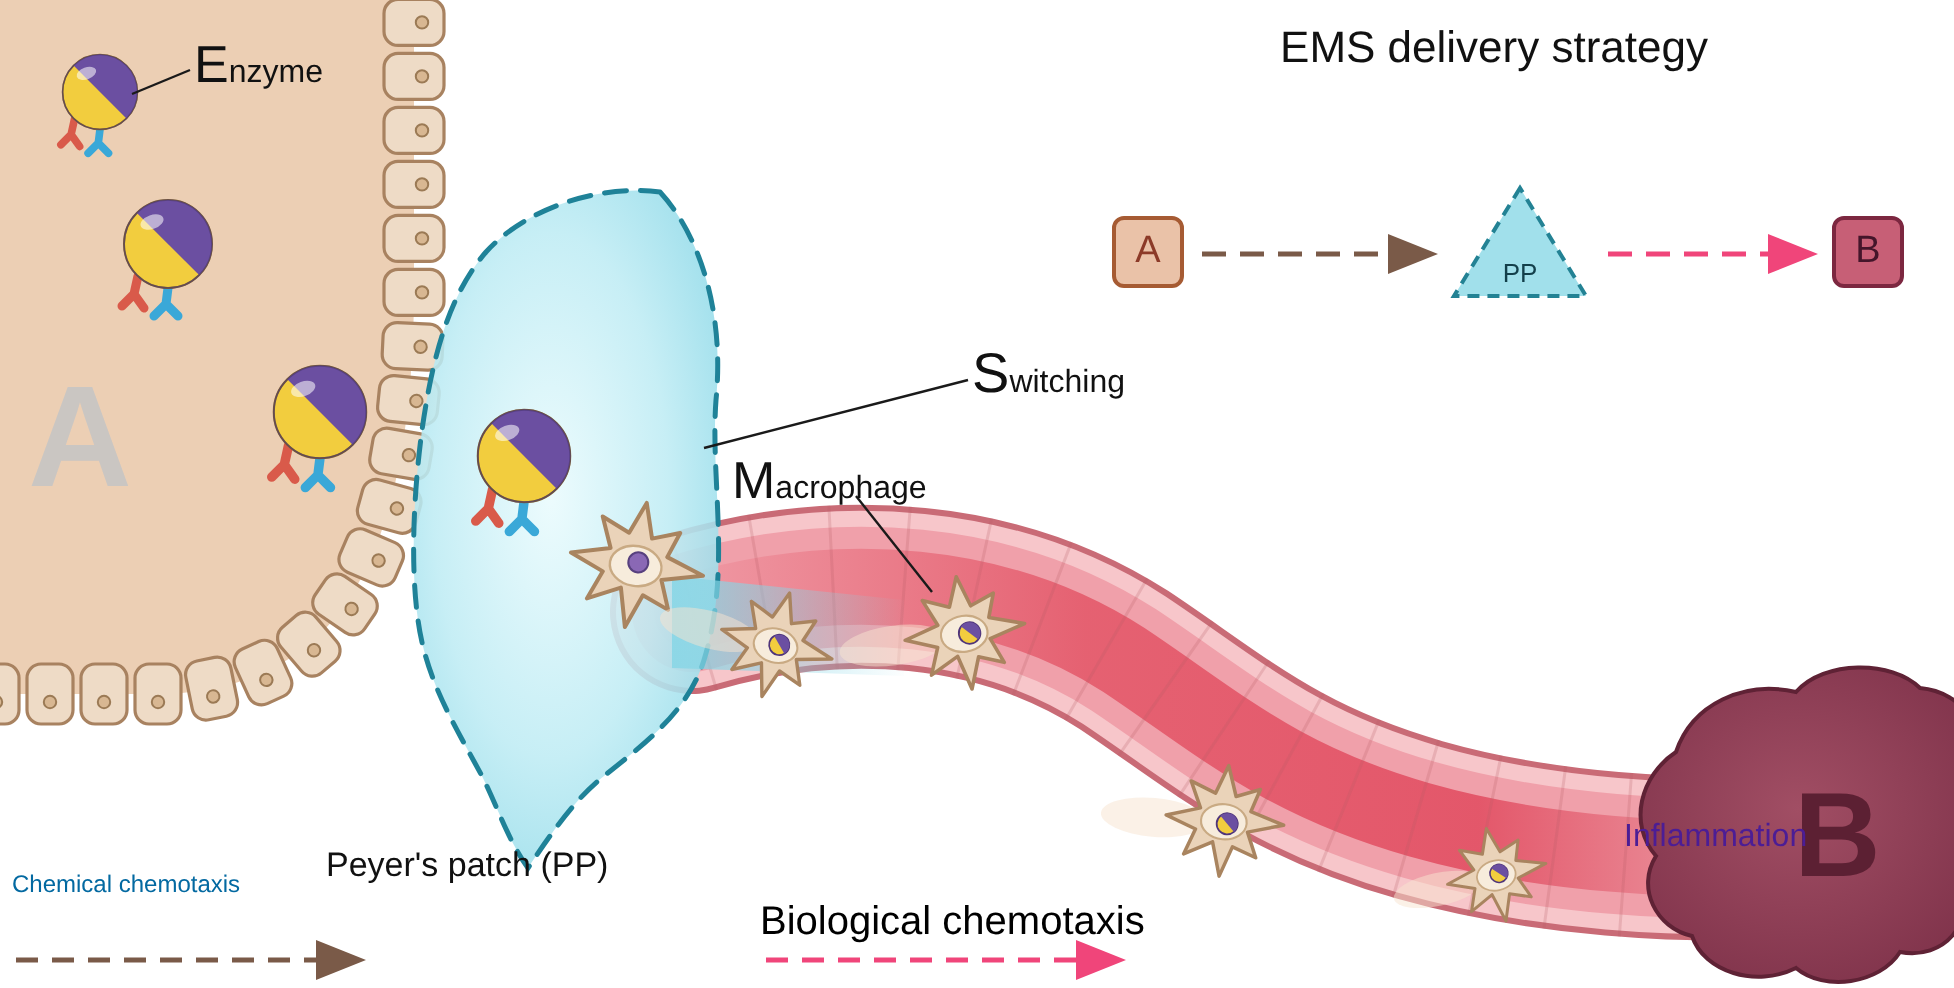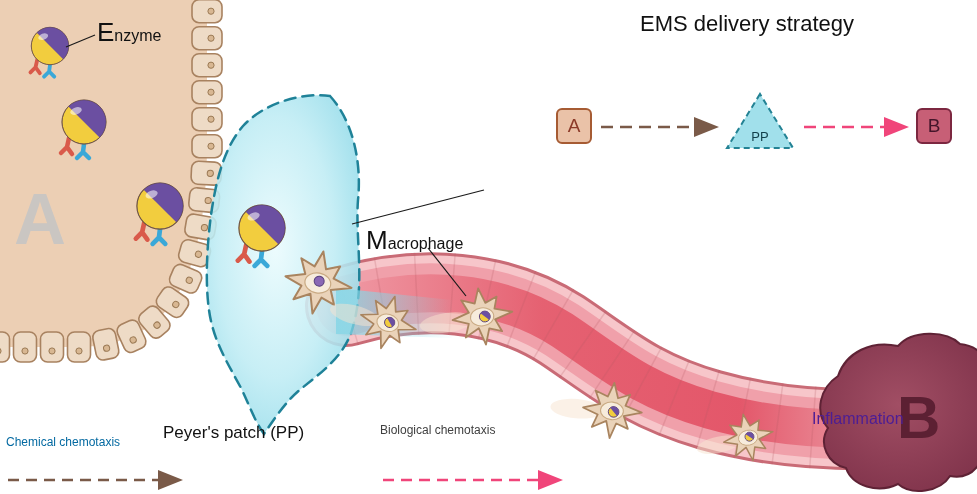--- a/index.html
+++ b/index.html
@@ -11,21 +11,21 @@
   .big{font-size:26px}
   .sm{font-size:16px}
   .title{left:612px;top:12px;width:270px;text-align:center;font-size:22px;font-weight:400}
   .enzyme-label{left:97px;top:18px}
   .switching-label{left:486px;top:172px}
   .switching-label .big{font-size:28px}
   .macrophage-label{left:366px;top:226px}
   .peyers-label{left:163px;top:424px;font-size:17px}
   .transfer-label{left:688px;top:153px;width:145px;text-align:center;font-size:16px}
   .chemical-label{left:6px;top:436px;font-size:12px;color:#0369a1}
-  .biological-label{left:380px;top:424px;font-size:12px;color:#404040}
+  .biological-label{left:380px;top:450px;font-size:20px;color:#000000}
   .inflammation-label{left:812px;top:410px;font-size:16px;color:#4c1d95;z-index:4}
   .watermark-a{position:absolute;left:14px;top:178px;font-size:72px;font-weight:bold;color:#c5c5c5;opacity:.85;z-index:2}
   .watermark-b{position:absolute;left:897px;top:383px;font-size:60px;font-weight:bold;color:#5c2033;z-index:3}
   .box{position:absolute;width:36px;height:36px;border-radius:6px;display:flex;align-items:center;justify-content:center;font-size:19px;z-index:2}
   .box-a{left:556px;top:108px;background:#eac2a8;border:2px solid #a65b33;color:#8c3a28}
   .box-b{left:916px;top:108px;background:#c75f76;border:2px solid #7c2740;color:#44152a}
 </style>
 </head>
 <body>
 
@@ -256,20 +256,23 @@
 
   <div class="watermark-a">A</div>
   <div class="watermark-b">B</div>
 
   <div class="lbl title">EMS delivery strategy</div>
 
   <div class="lbl enzyme-label">
     <span class="big">E</span><span class="sm">nzyme</span>
   </div>
 
+  <div class="lbl switching-label">
+    <span class="big">S</span><span class="sm">witching</span>
+  </div>
 
   <div class="lbl macrophage-label">
     <span class="big">M</span><span class="sm">acrophage</span>
   </div>
 
   <div class="lbl peyers-label">Peyer's patch (PP)</div>
   <div class="lbl inflammation-label">Inflammation</div>
   <div class="lbl chemical-label">Chemical chemotaxis</div>
   <div class="lbl biological-label">Biological chemotaxis</div>
 

